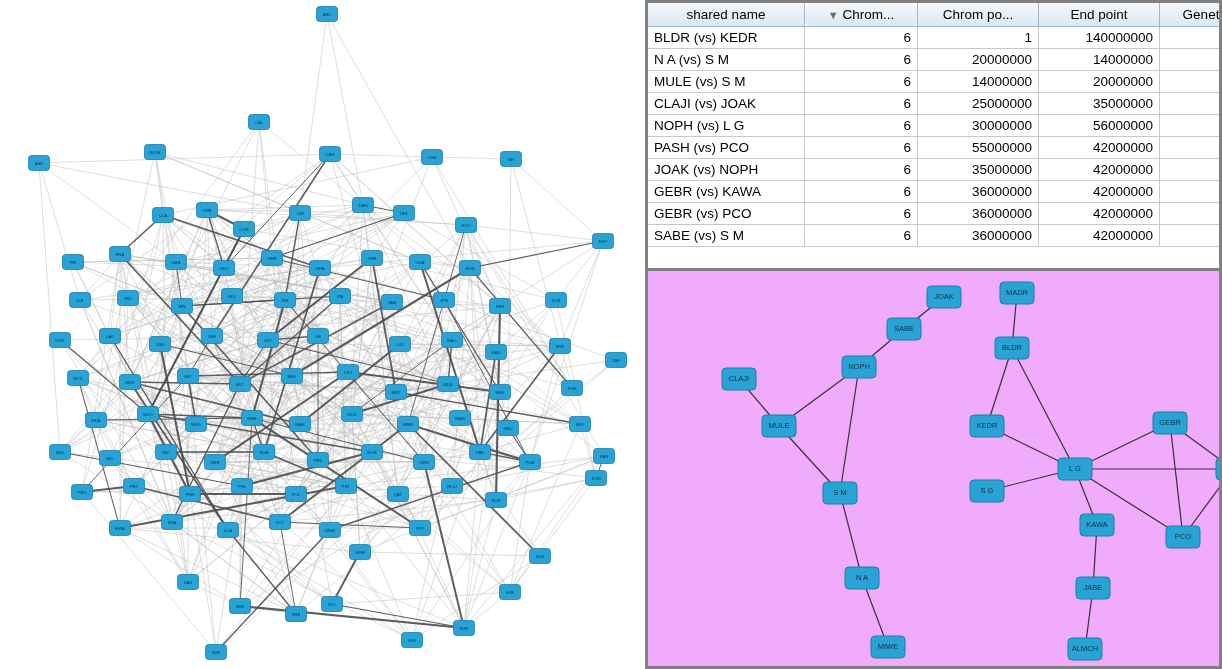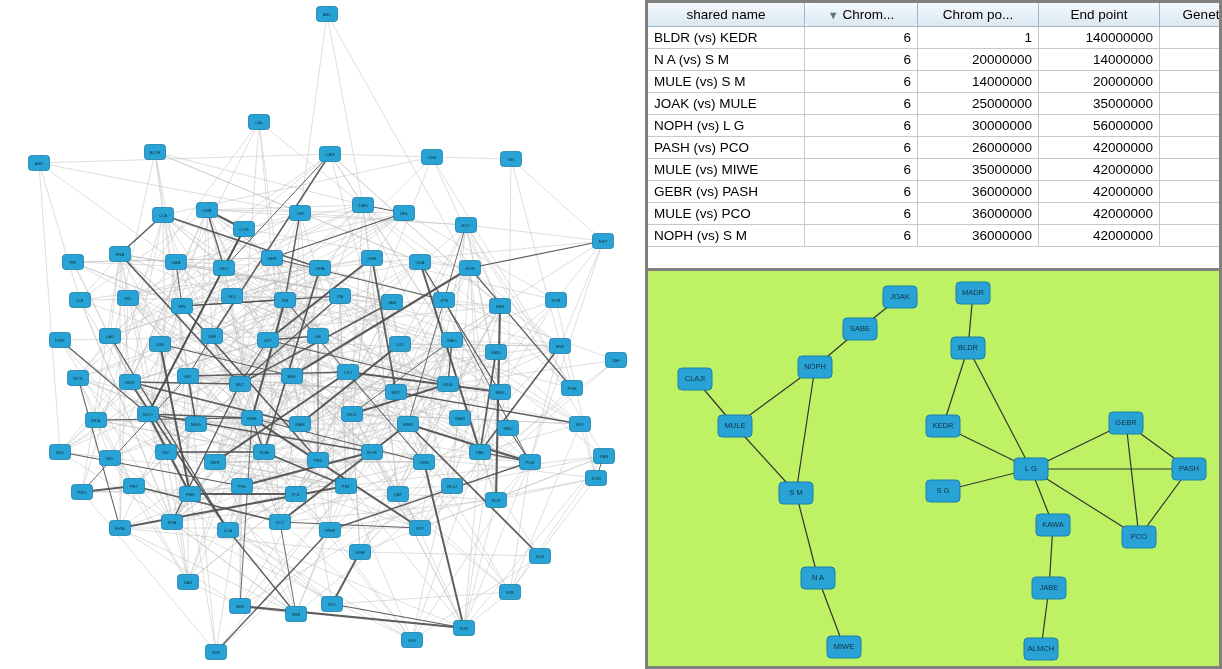--- a/index.html
+++ b/index.html
@@ -87,24 +87,25 @@
   .col-chrom  { width: 104px; border-radius: 7px; }
   .col-start  { width: 112px; }
   .col-end    { width: 112px; }
   .col-gen    { width: 95px; }
 
   
   #sub-network {
     position: absolute;
     left: 0; top: 268px;
     width: 577px; height: 401px;
-    background: #bef264;
+    background: #f0abfc;
     border: 3px solid #808080;
     box-sizing: border-box;
     overflow: hidden;
+    padding-left: 44px;
   }
   #sub-network svg { display: block; }
 
   
   .nlabel {
     font-family: "Liberation Sans", sans-serif;
     fill: #10303f;
     text-anchor: middle;
     dominant-baseline: middle;
     pointer-events: none;
@@ -1234,63 +1235,63 @@
             <td class="align-right col-gen">6.6</td>
           </tr>
           <tr>
             <td class="align-left col-shared">MULE (vs) S M</td>
             <td class="align-right col-chrom">6</td>
             <td class="align-right col-start">14000000</td>
             <td class="align-right col-end">20000000</td>
             <td class="align-right col-gen">7.5</td>
           </tr>
           <tr>
-            <td class="align-left col-shared">JOAK (vs) MULE</td>
+            <td class="align-left col-shared">CLAJI (vs) JOAK</td>
             <td class="align-right col-chrom">6</td>
             <td class="align-right col-start">25000000</td>
             <td class="align-right col-end">35000000</td>
             <td class="align-right col-gen">5.9</td>
           </tr>
           <tr>
             <td class="align-left col-shared">NOPH (vs) L G</td>
             <td class="align-right col-chrom">6</td>
             <td class="align-right col-start">30000000</td>
             <td class="align-right col-end">56000000</td>
             <td class="align-right col-gen">16.9</td>
           </tr>
           <tr>
             <td class="align-left col-shared">PASH (vs) PCO</td>
             <td class="align-right col-chrom">6</td>
-            <td class="align-right col-start">26000000</td>
+            <td class="align-right col-start">55000000</td>
             <td class="align-right col-end">42000000</td>
             <td class="align-right col-gen">11.4</td>
           </tr>
           <tr>
-            <td class="align-left col-shared">MULE (vs) MIWE</td>
+            <td class="align-left col-shared">JOAK (vs) NOPH</td>
             <td class="align-right col-chrom">6</td>
             <td class="align-right col-start">35000000</td>
             <td class="align-right col-end">42000000</td>
             <td class="align-right col-gen">10.5</td>
           </tr>
           <tr>
-            <td class="align-left col-shared">GEBR (vs) PASH</td>
+            <td class="align-left col-shared">GEBR (vs) KAWA</td>
             <td class="align-right col-chrom">6</td>
             <td class="align-right col-start">36000000</td>
             <td class="align-right col-end">42000000</td>
             <td class="align-right col-gen">8.9</td>
           </tr>
           <tr>
-            <td class="align-left col-shared">MULE (vs) PCO</td>
+            <td class="align-left col-shared">GEBR (vs) PCO</td>
             <td class="align-right col-chrom">6</td>
             <td class="align-right col-start">36000000</td>
             <td class="align-right col-end">42000000</td>
             <td class="align-right col-gen">8.4</td>
           </tr>
           <tr>
-            <td class="align-left col-shared">NOPH (vs) S M</td>
+            <td class="align-left col-shared">SABE (vs) S M</td>
             <td class="align-right col-chrom">6</td>
             <td class="align-right col-start">36000000</td>
             <td class="align-right col-end">42000000</td>
             <td class="align-right col-gen">9.9</td>
           </tr>
         </tbody>
     </table>
   </div>
 
   <div id="sub-network">

